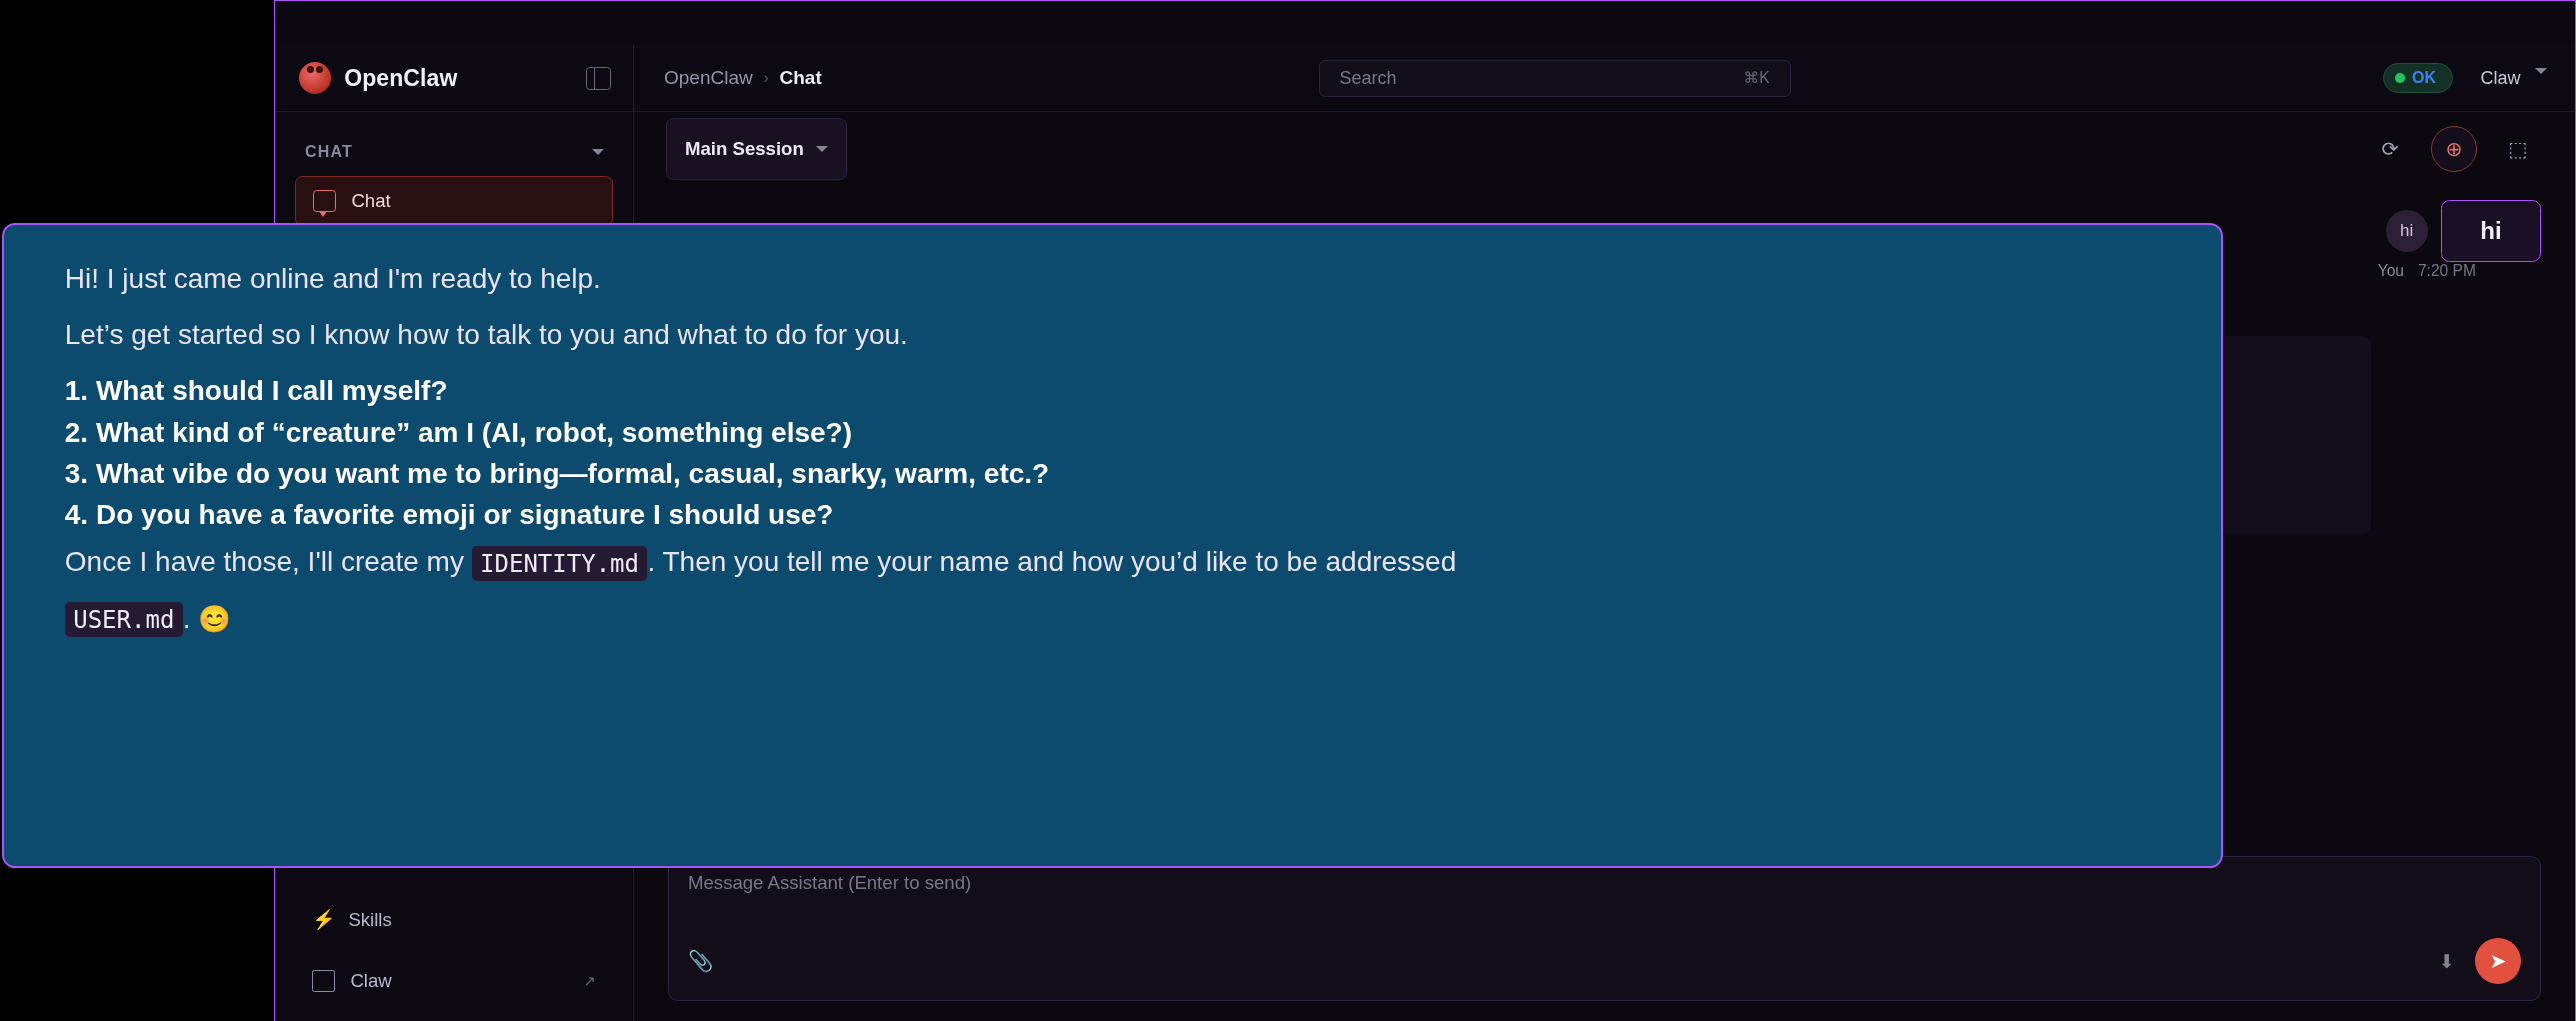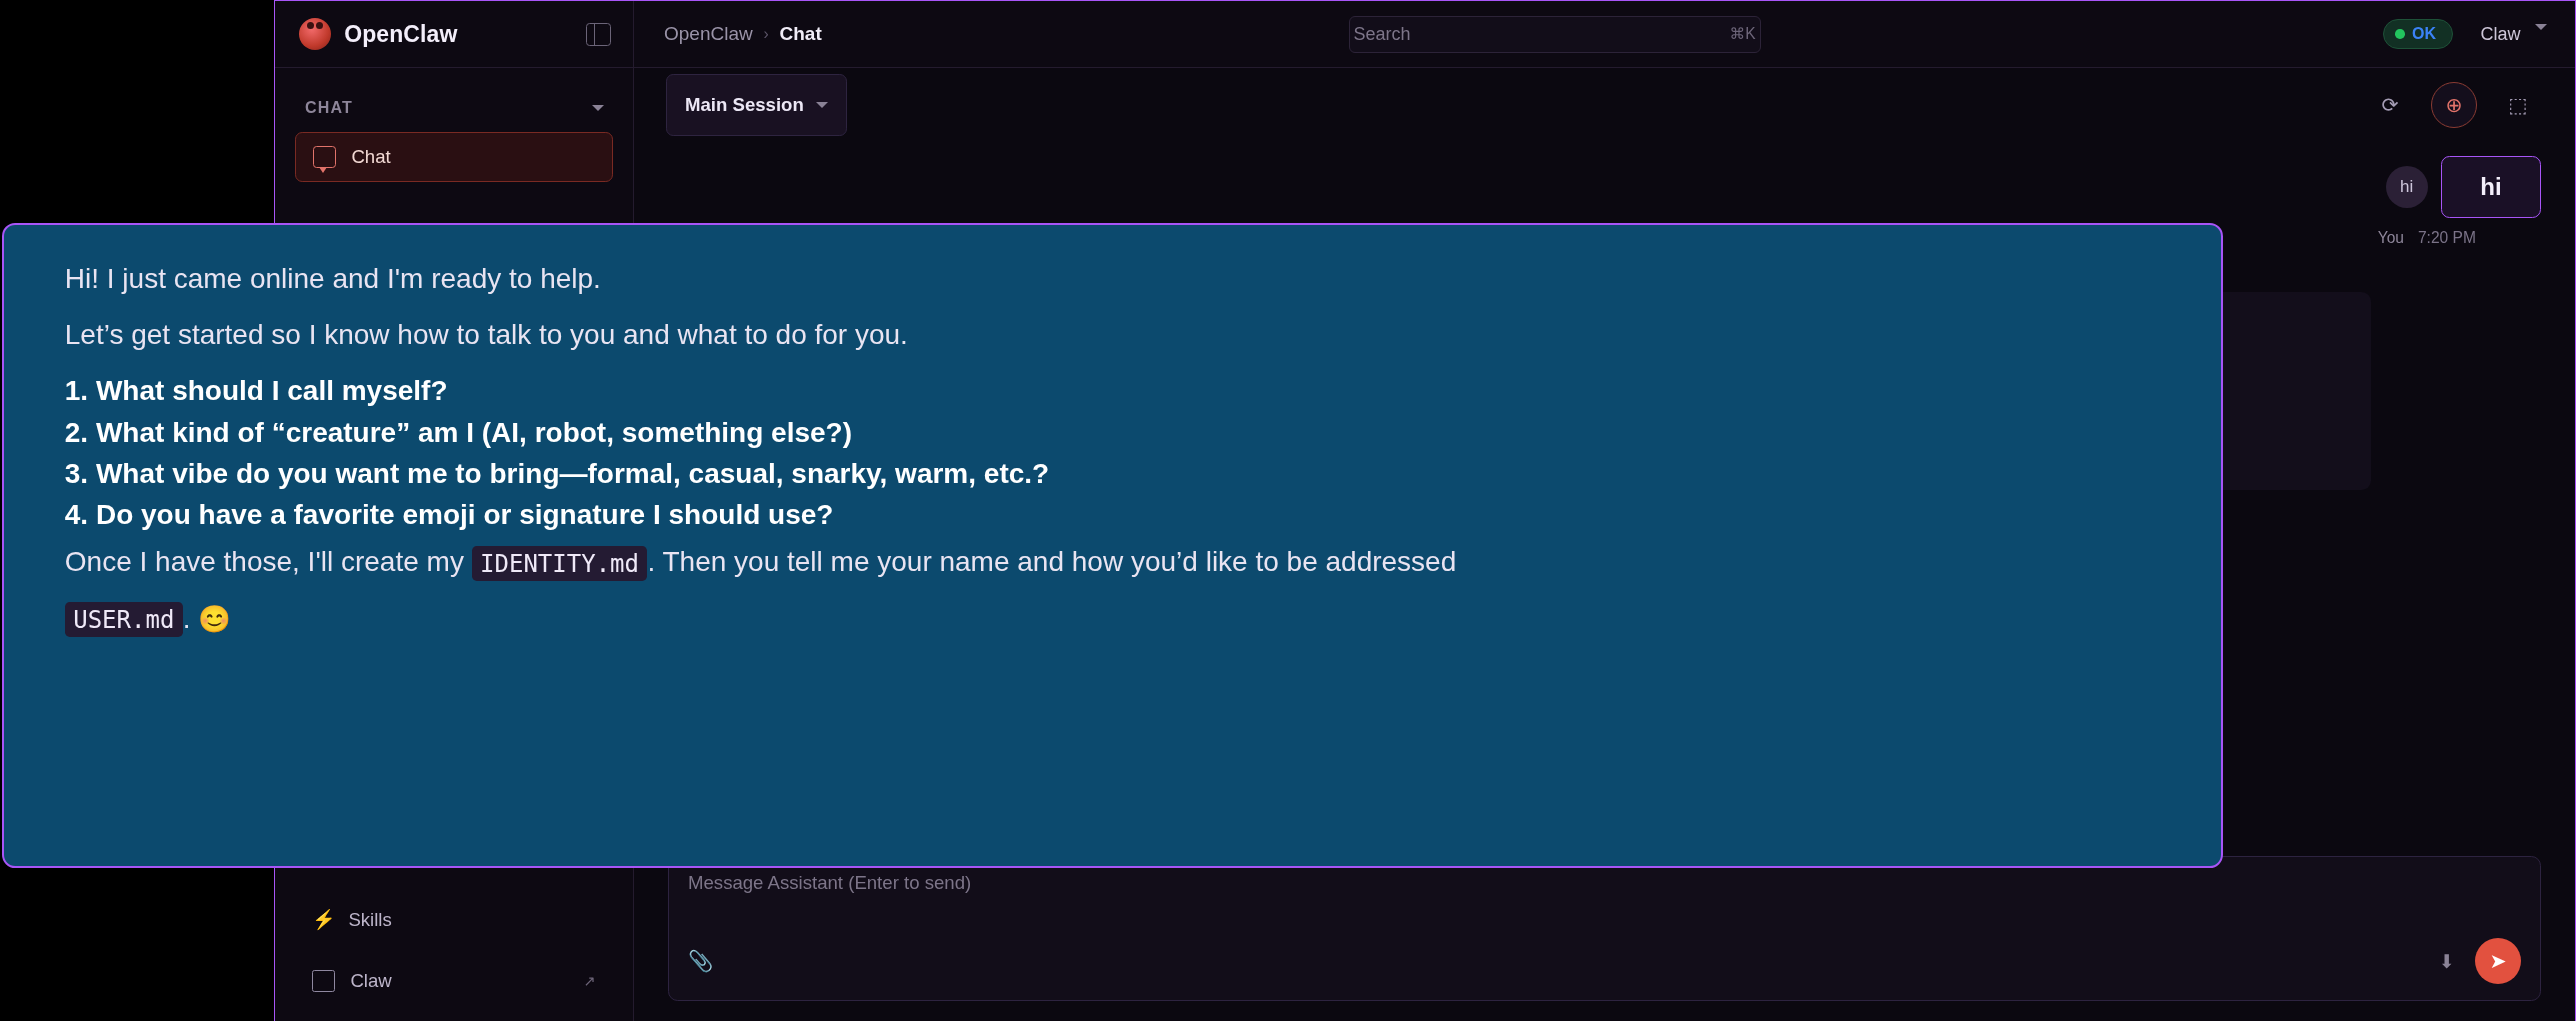--- a/index.html
+++ b/index.html
@@ -30,20 +30,21 @@
   }
 
   
   #topbar {
     height: 66px;
     min-height: 66px;
     display: flex;
     align-items: center;
     border-bottom: 0.6px solid #241b2e;
     background: #0d0912;
+    margin-top: 44px;
   }
   #brand-zone {
     width: 359px;
     min-width: 359px;
     height: 100%;
     display: flex;
     align-items: center;
     padding-left: 24px;
     box-sizing: border-box;
     border-right: 0.6px solid #241b2e;
@@ -95,28 +96,28 @@
     padding-left: 30px;
     font-size: 19px;
   }
   .crumb-muted { color: #9a93a8; }
   .crumb-sep { color: #5b5468; font-size: 15.6px; }
   .crumb-active { color: #f0ecf7; font-weight: bold; }
 
   #search-box {
     margin-left: auto;
     margin-right: auto;
-    width: 412px;
+    width: 472px;
     height: 37px;
     border: 0.6px solid #2c2338;
     border-radius: 6px;
     background: #120d19;
     display: flex;
     align-items: center;
-    padding: 0 4px;
+    padding: 0 20px;
     box-sizing: border-box;
     transform: translateX(-48px);
   }
   #search-placeholder {
     color: #7d7589;
     font-size: 18px;
   }
   #search-kbd {
     margin-left: auto;
     color: #6d6579;
@@ -329,21 +330,21 @@
     border: 1.8px solid #a855f7;
     border-radius: 8.4px;
     padding: 15.6px 21.6px;
     color: #f3eefa;
     font-size: 24px;
     font-weight: bold;
     min-width: 55px;
     text-align: center;
   }
   #user-meta {
-    margin-top: 11px;
+    margin-top: 0;
     margin-right: 65px;
     color: #8d8599;
     font-size: 15.6px;
   }
   #user-meta .time { margin-left: 9.6px; color: #7b7388; }
 
   #assistant-panel {
     position: absolute;
     left: 34px;
     right: 204px;

